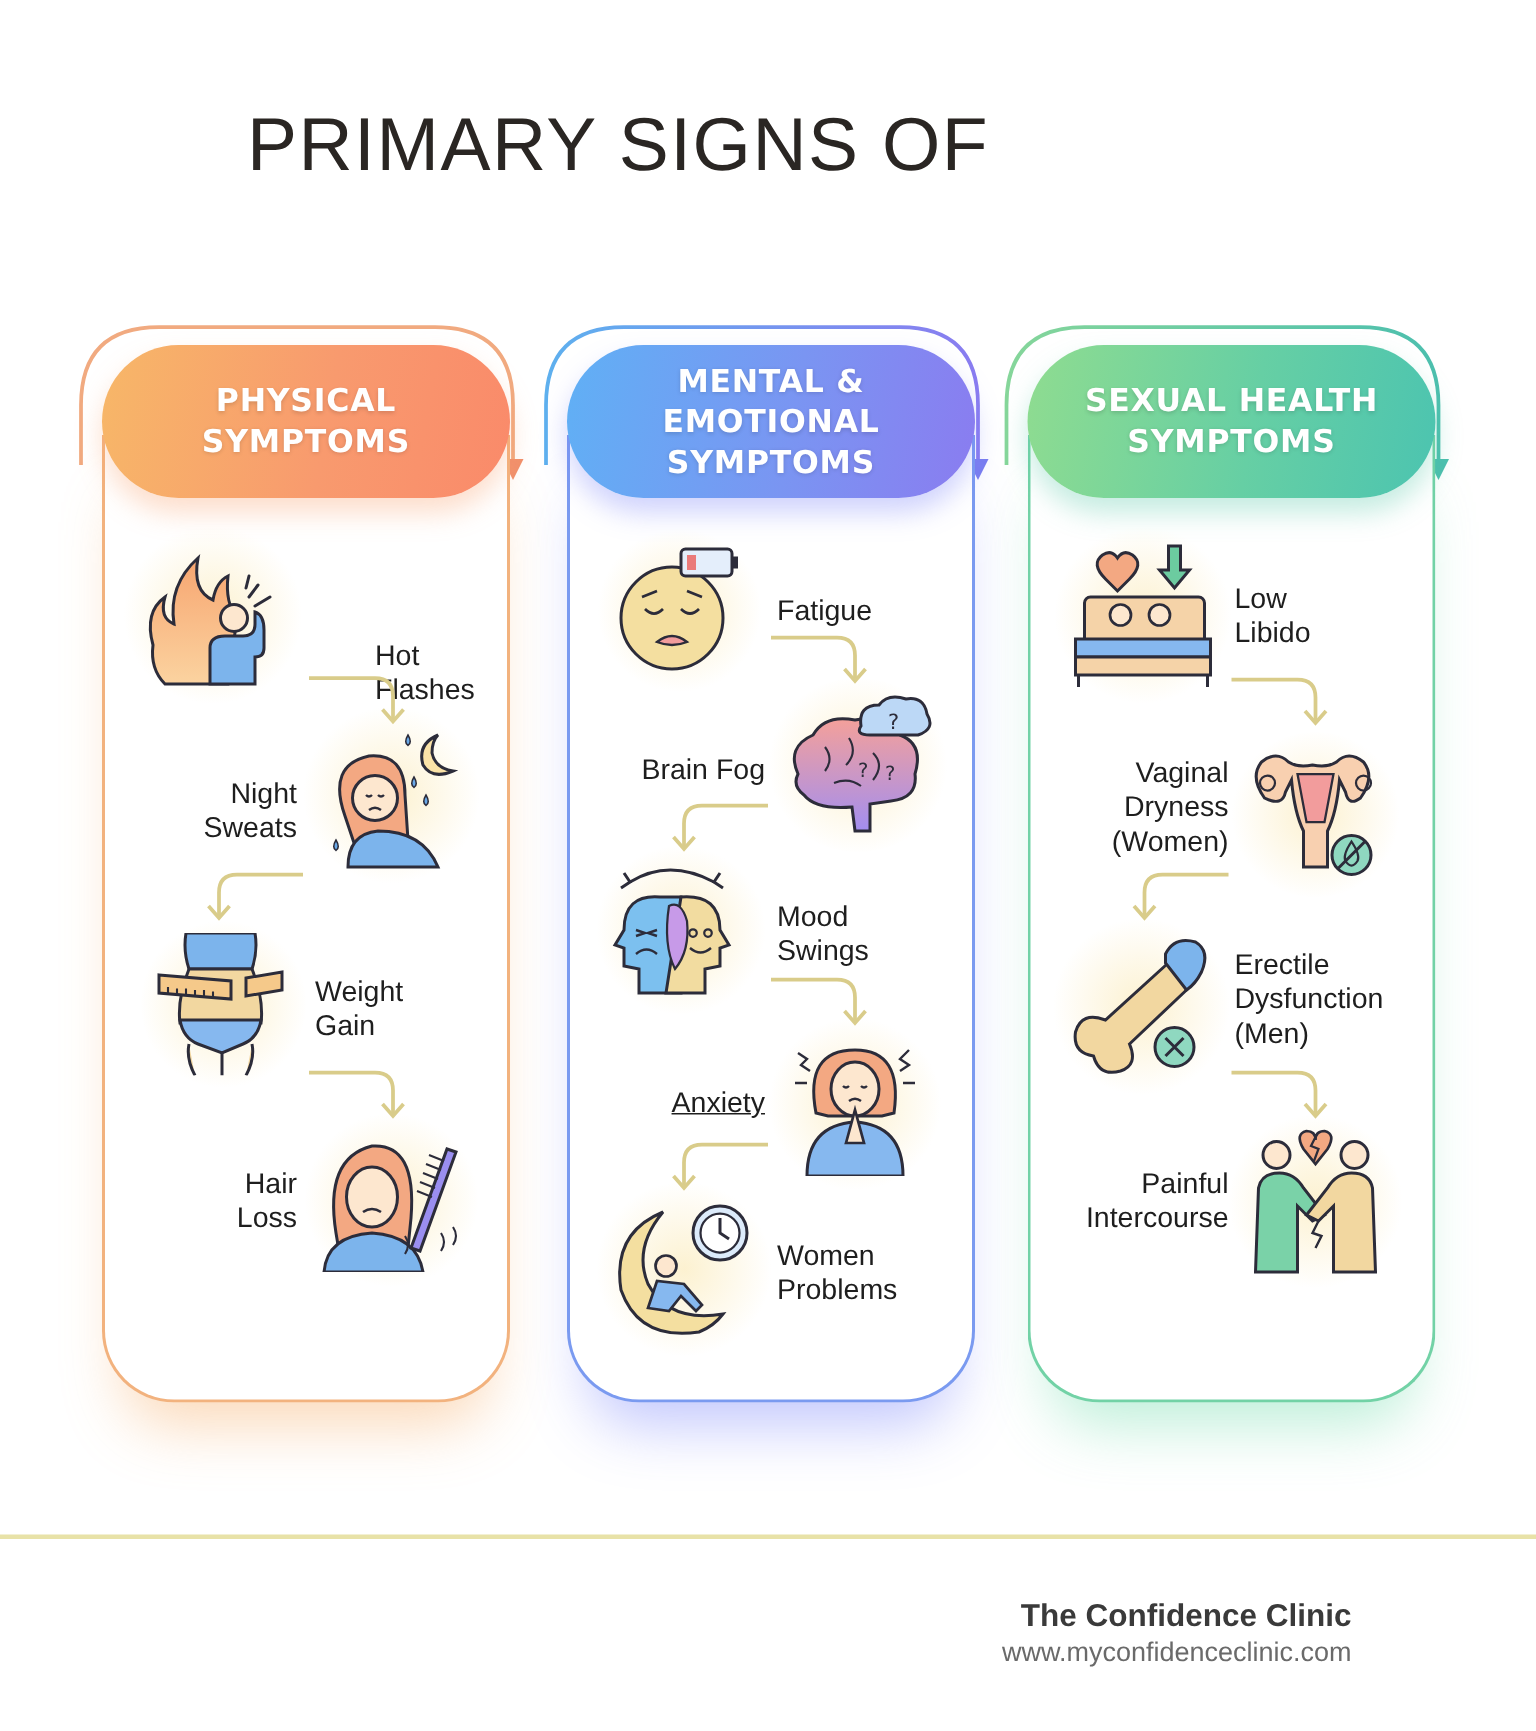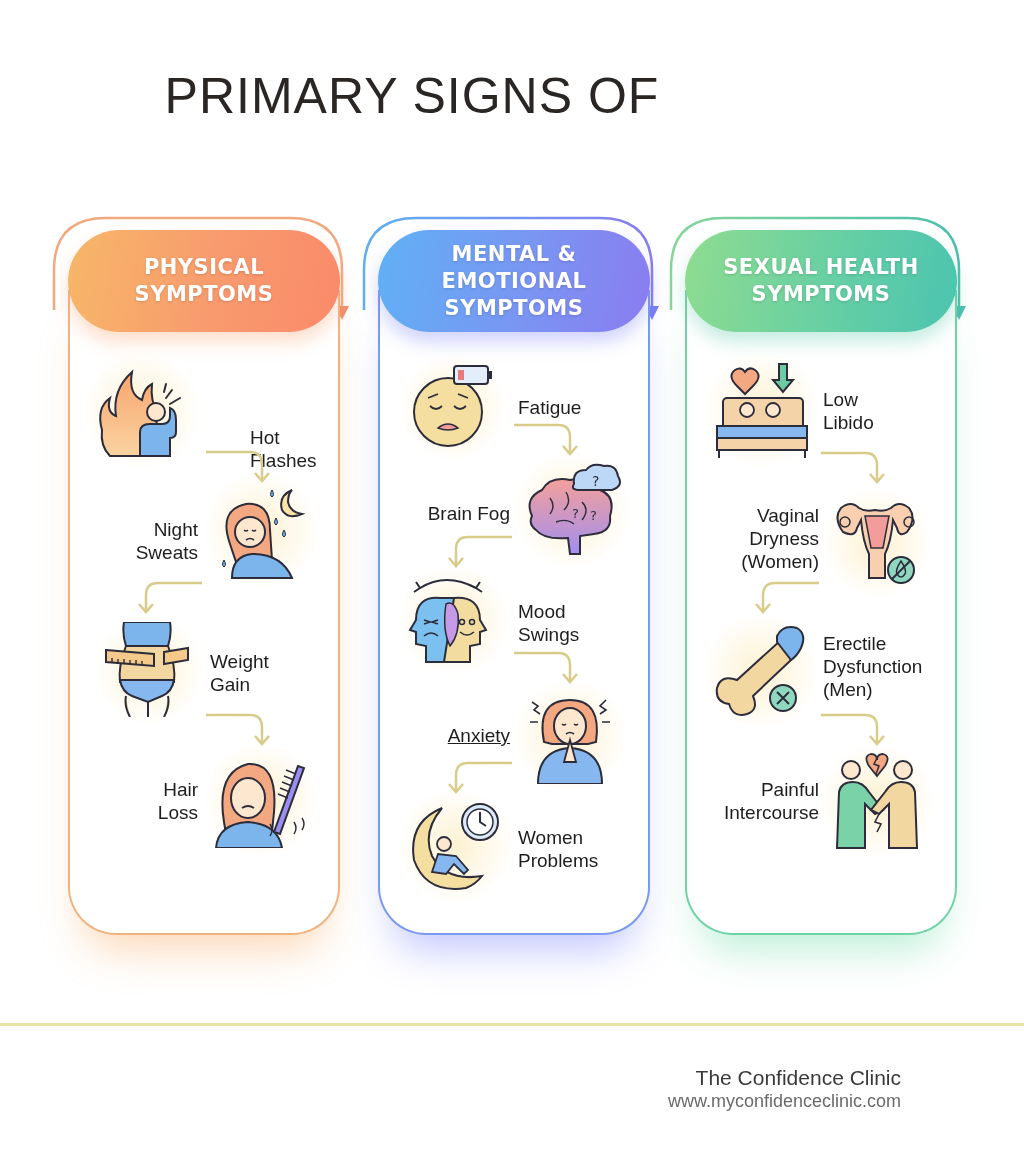--- a/index.html
+++ b/index.html
@@ -49,21 +49,21 @@
   .label {
     position: absolute; font-family: "Liberation Sans", sans-serif;
     font-size: 19px; line-height: 23px; color: #1e1e1e;
   }
   .label.right { text-align: right; }
   .flow { position: absolute; overflow: visible; }
 
   .divider { position: absolute; left: 0; top: 1023px; width: 1024px; height: 3px; background: #e8e2a8; }
   .brand {
     position: absolute; right: 123px; top: 1066px; text-align: right;
-    font-family: "Liberation Sans", sans-serif; font-weight: normal; font-size: 21px; color: #3a3a3a;
+    font-family: "Liberation Sans", sans-serif; font-weight: bold; font-size: 21px; color: #3a3a3a;
   }
   .url {
     position: absolute; right: 123px; top: 1091px; text-align: right;
     font-family: "Liberation Sans", sans-serif; font-size: 18px; color: #6a6a6a;
   }
 </style>
 </head>
 <body>
 
 <div class="title">

